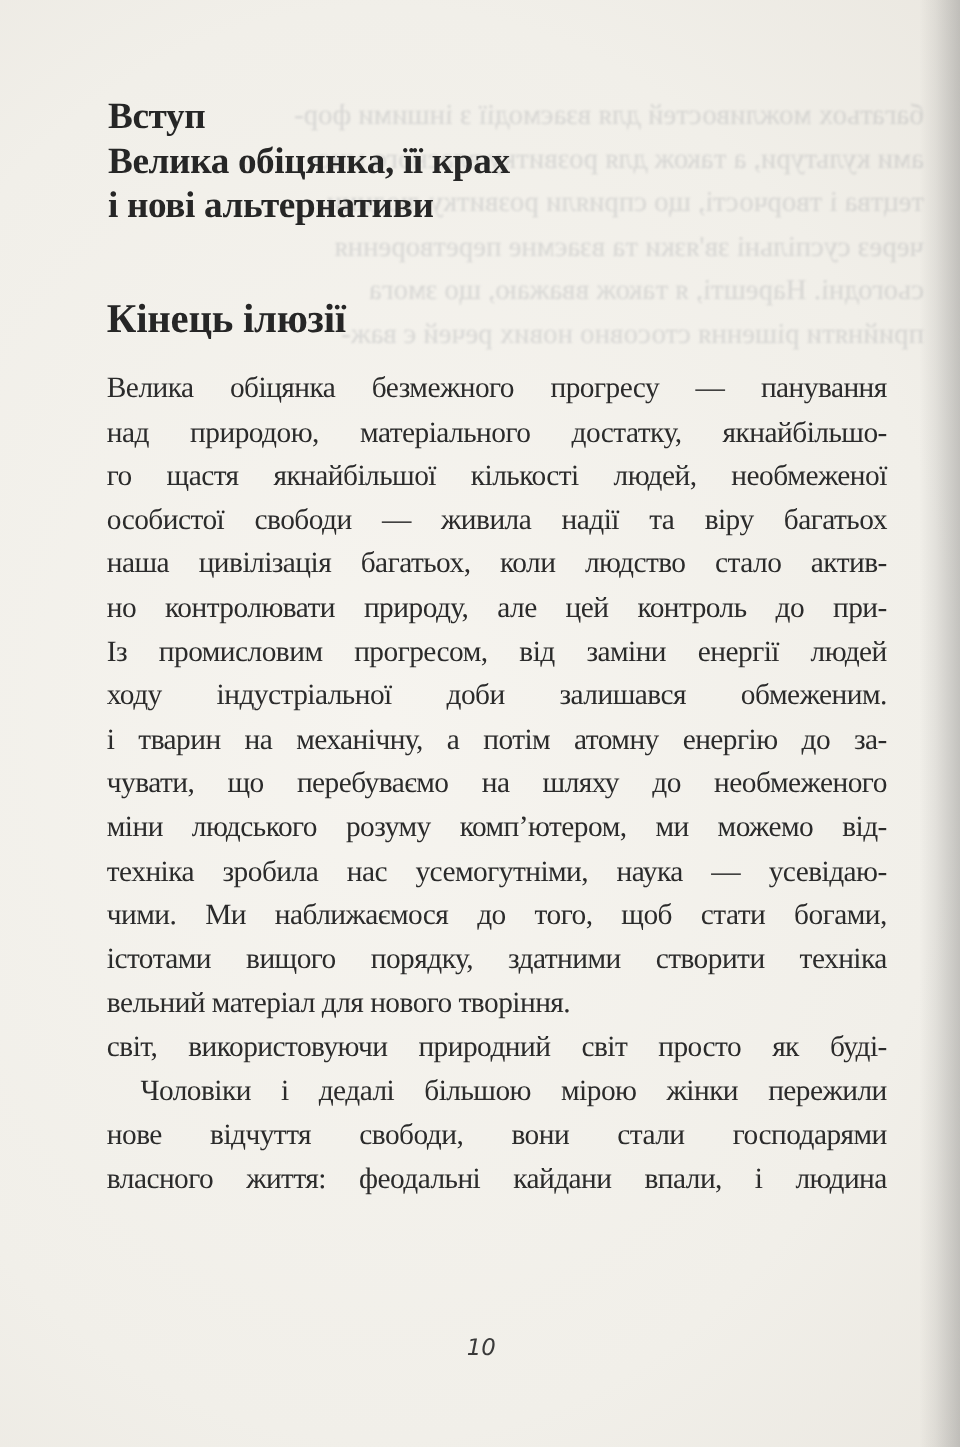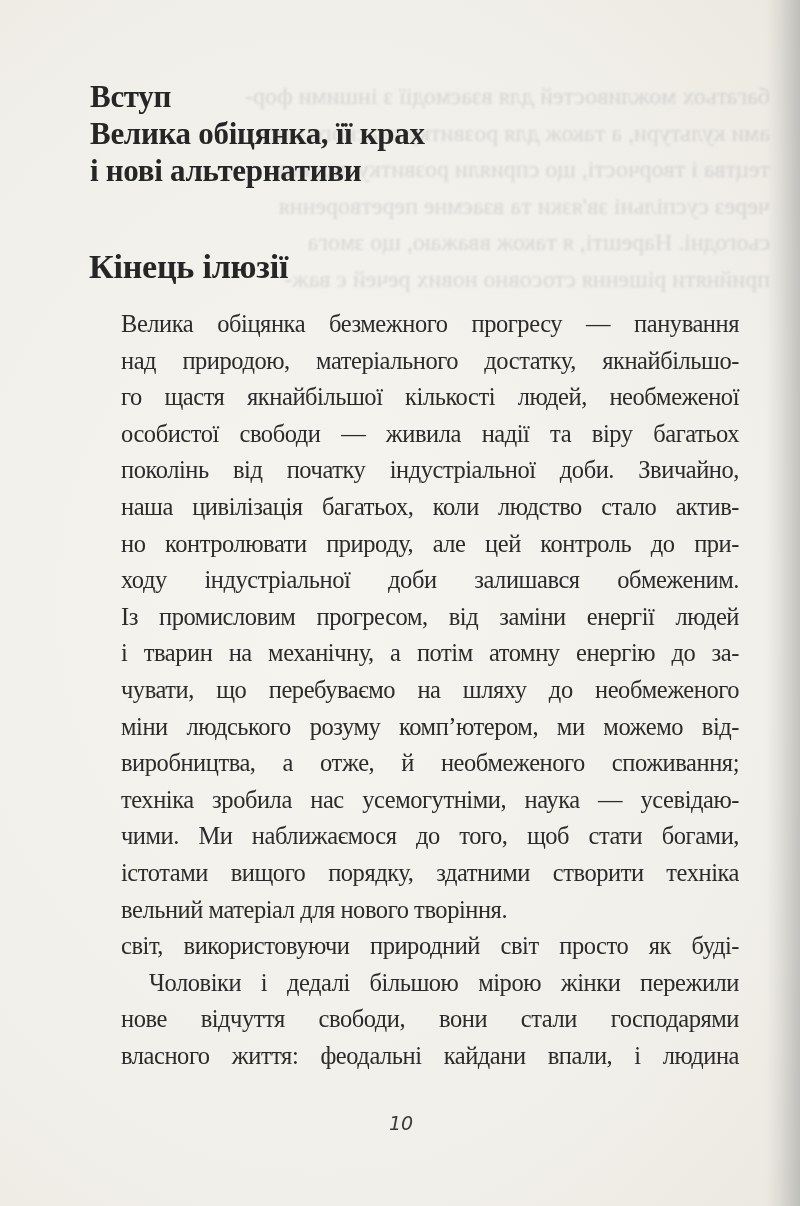--- a/index.html
+++ b/index.html
@@ -73,21 +73,20 @@
       font-size: 24.5px;
       line-height: 36.6px;
       color: #2b2b2b;
       letter-spacing: -0.45px;
     }
     .body-text .line {
       display: block;
       white-space: nowrap;
       text-align: justify;
       text-align-last: justify;
-      margin-left: 32px;
     }
     .body-text .line.last {
       text-align-last: left;
     }
     .body-text .line.indent {
       padding-left: 28px;
     }
     .page-number {
       position: absolute;
       left: 389px;
@@ -117,29 +116,27 @@
     <span class="hl">і нові альтернативи</span>
   </div>
 
   <div class="section-heading">Кінець ілюзії</div>
 
   <div class="body-text">
     <span class="line">Велика обіцянка безмежного прогресу — панування</span>
     <span class="line">над природою, матеріального достатку, якнайбільшо-</span>
     <span class="line">го щастя якнайбільшої кількості людей, необмеженої</span>
     <span class="line">особистої свободи — живила надії та віру багатьох</span>
-    <span class="line">поколінь від початку індустріальної доби. Звичайно,</span>
     <span class="line">наша цивілізація багатьох, коли людство стало актив-</span>
     <span class="line">но контролювати природу, але цей контроль до при-</span>
+    <span class="line">Із промисловим прогресом, від заміни енергії людей</span>
     <span class="line">ходу індустріальної доби залишався обмеженим.</span>
-    <span class="line">Із промисловим прогресом, від заміни енергії людей</span>
     <span class="line">і тварин на механічну, а потім атомну енергію до за-</span>
     <span class="line">чувати, що перебуваємо на шляху до необмеженого</span>
     <span class="line">міни людського розуму комп’ютером, ми можемо від-</span>
-    <span class="line">виробництва, а отже, й необмеженого споживання;</span>
     <span class="line">техніка зробила нас усемогутніми, наука — усевідаю-</span>
     <span class="line">чими. Ми наближаємося до того, щоб стати богами,</span>
     <span class="line">істотами вищого порядку, здатними створити техніка</span>
     <span class="line last">вельний матеріал для нового творіння.</span>
     <span class="line">світ, використовуючи природний світ просто як буді-</span>
     <span class="line indent">Чоловіки і дедалі більшою мірою жінки пережили</span>
     <span class="line">нове відчуття свободи, вони стали господарями</span>
     <span class="line">власного життя: феодальні кайдани впали, і людина</span>
   </div>
 

